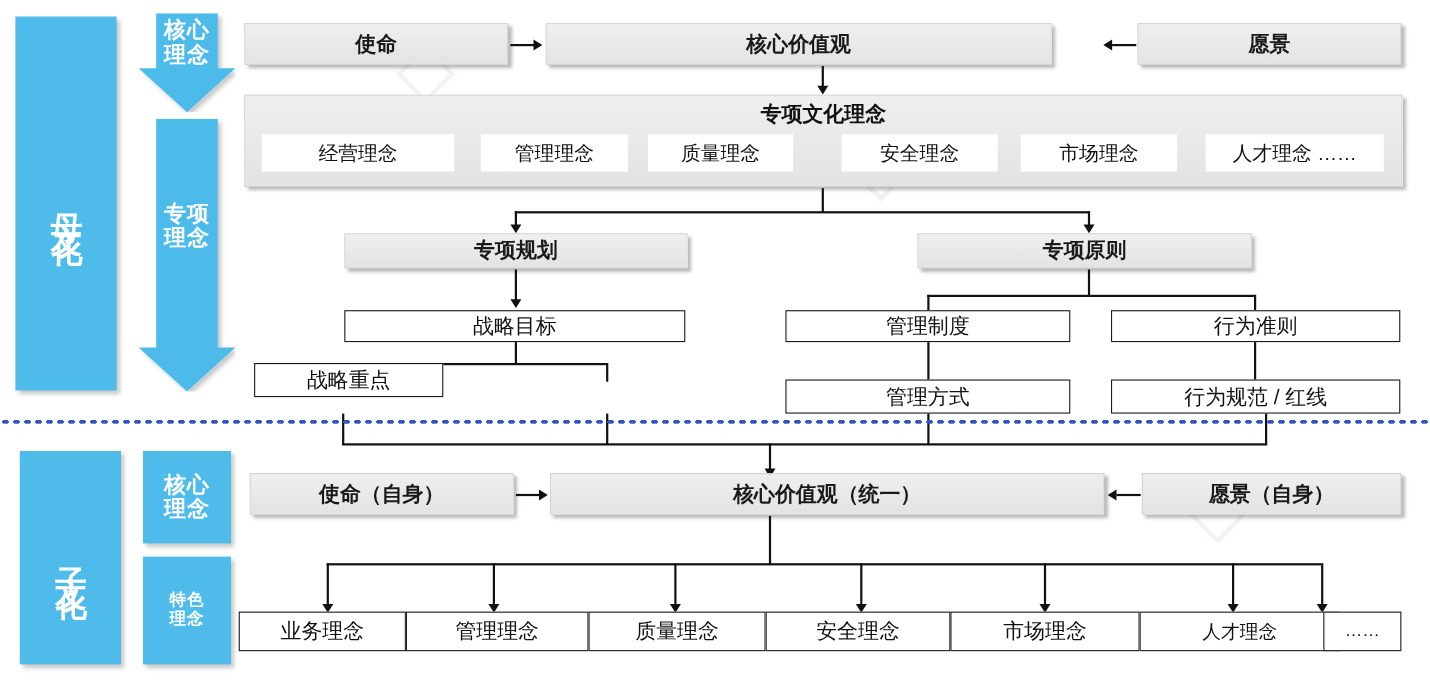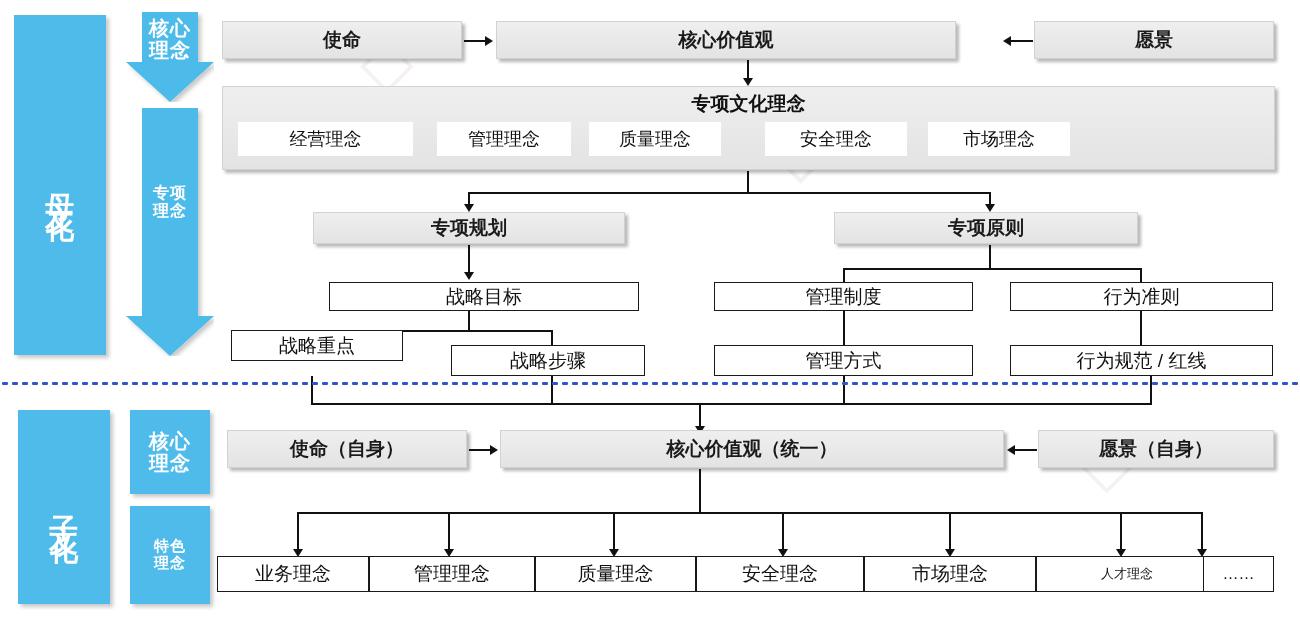--- a/index.html
+++ b/index.html
@@ -116,21 +116,21 @@
 
   <div class="bluearrow" style="left:126px;top:108px;width:88px;height:248px;">
     <svg width="88" height="248" viewBox="0 0 88 248">
       <defs>
         <filter id="sh2" x="-30%" y="-30%" width="180%" height="180%">
           <feDropShadow dx="3" dy="3" stdDeviation="2" flood-color="#000" flood-opacity="0.22"></feDropShadow>
         </filter>
       </defs>
       <path d="M16,0 H72 V208 H88 L44,248 L0,208 H16 Z" fill="#4EBBEA" filter="url(#sh2)"></path>
     </svg>
-    <div class="atext" style="top:76px;font-size:16px;">
+    <div class="atext" style="top:76px;font-size:20px;">
       <span>专项</span><br>
       <span>理念</span>
     </div>
   </div>
 
   <div class="greybox" style="left:222px;top:21px;width:240px;height:38px;font-size:19px;">使命</div>
 
   <div class="ln hl" style="left:464px;top:40px;width:22px;"></div>
   <div class="arrowhead ah-right" style="left:485px;top:35.5px;"></div>
 
@@ -145,42 +145,42 @@
   <div class="arrowhead ah-down" style="left:743px;top:78px;"></div>
 
   <div class="greybox" style="left:222px;top:86px;width:1053px;height:84px;"></div>
   <div class="panel-title" style="left:222px;top:91px;width:1053px;font-size:19px;">专项文化理念</div>
 
   <div class="chip" style="left:238px;top:122px;width:175px;height:34px;font-size:18px;">经营理念</div>
   <div class="chip" style="left:437px;top:122px;width:134px;height:34px;font-size:18px;">管理理念</div>
   <div class="chip" style="left:589px;top:122px;width:132px;height:34px;font-size:18px;">质量理念</div>
   <div class="chip" style="left:765px;top:122px;width:142px;height:34px;font-size:18px;">安全理念</div>
   <div class="chip" style="left:928px;top:122px;width:142px;height:34px;font-size:18px;">市场理念</div>
+  <div class="chip" style="left:1096px;top:122px;width:162px;height:34px;font-size:18px;">人才理念  ……</div>
 
   <div class="ln vl" style="left:747px;top:171px;height:22px;"></div>
   <div class="ln hl" style="left:468px;top:192px;width:522px;"></div>
   <div class="ln vl" style="left:468px;top:192px;height:13px;"></div>
   <div class="arrowhead ah-down" style="left:464px;top:204px;"></div>
   <div class="ln vl" style="left:989px;top:192px;height:13px;"></div>
   <div class="arrowhead ah-down" style="left:985px;top:204px;"></div>
 
   <div class="greybox" style="left:313px;top:212px;width:312px;height:32px;font-size:19px;">专项规划</div>
 
   <div class="ln vl" style="left:468px;top:245px;height:28px;"></div>
   <div class="arrowhead ah-down" style="left:464px;top:272px;"></div>
 
-  <div class="wbox" style="left:329px;top:282px;width:310px;height:29px;font-size:19px;">战略目标</div>
+  <div class="wbox" style="left:313px;top:282px;width:310px;height:29px;font-size:19px;">战略目标</div>
 
   <div class="ln vl" style="left:468px;top:311px;height:20px;"></div>
   <div class="ln hl" style="left:330px;top:330px;width:222px;"></div>
   <div class="ln vl" style="left:330px;top:330px;height:17px;"></div>
   <div class="ln vl" style="left:551px;top:330px;height:17px;"></div>
 
   <div class="wbox" style="left:231px;top:330px;width:172px;height:31px;font-size:19px;">战略重点</div>
-  <div class="wbox" style="left:451px;top:345px;width:194px;height:31px;font-size:19px;">战略步骤</div>
 
   <div class="greybox" style="left:834px;top:212px;width:304px;height:32px;font-size:19px;">专项原则</div>
 
   <div class="ln vl" style="left:989px;top:245px;height:24px;"></div>
   <div class="ln hl" style="left:843px;top:268px;width:298px;"></div>
   <div class="ln vl" style="left:843px;top:268px;height:14px;"></div>
   <div class="ln vl" style="left:1140px;top:268px;height:14px;"></div>
 
   <div class="wbox" style="left:714px;top:282px;width:259px;height:29px;font-size:19px;">管理制度</div>
   <div class="wbox" style="left:1010px;top:282px;width:263px;height:29px;font-size:19px;">行为准则</div>
@@ -245,16 +245,16 @@
   <div class="ln vl" style="left:1120px;top:512px;height:38px;"></div>
   <div class="arrowhead ah-down" style="left:1116px;top:549px;"></div>
   <div class="ln vl" style="left:1201px;top:512px;height:38px;"></div>
   <div class="arrowhead ah-down" style="left:1197px;top:549px;"></div>
 
   <div class="wbox" style="left:217px;top:556px;width:152px;height:36px;font-size:19px;">业务理念</div>
   <div class="wbox" style="left:369px;top:556px;width:166px;height:36px;font-size:19px;">管理理念</div>
   <div class="wbox" style="left:535px;top:556px;width:161px;height:36px;font-size:19px;">质量理念</div>
   <div class="wbox" style="left:696px;top:556px;width:168px;height:36px;font-size:19px;">安全理念</div>
   <div class="wbox" style="left:864px;top:556px;width:172px;height:36px;font-size:19px;">市场理念</div>
-  <div class="wbox" style="left:1036px;top:556px;width:182px;height:36px;font-size:13px;">人才理念</div>
+  <div class="wbox" style="left:1036px;top:556px;width:182px;height:36px;font-size:17px;">人才理念</div>
   <div class="wbox" style="left:1203px;top:556px;width:71px;height:36px;font-size:16px;">……</div>
 
 </div>
 
 </body></html>

